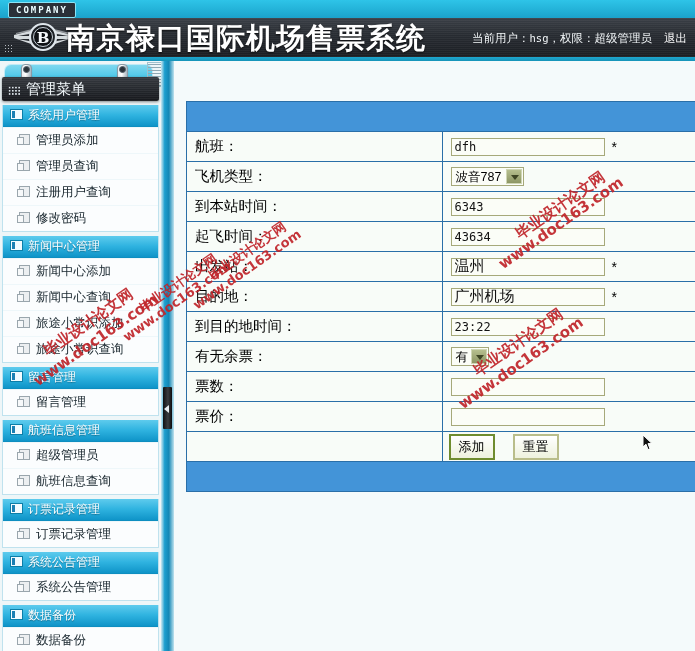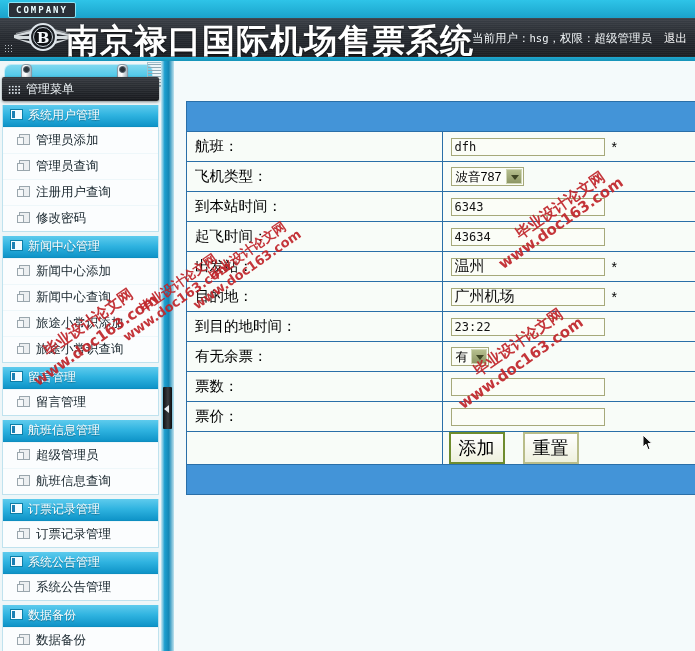--- a/index.html
+++ b/index.html
@@ -34,21 +34,21 @@
   }
   #header-under{
     position:absolute;left:0;top:57px;width:695px;height:4px;
     background:linear-gradient(180deg,#1ea7cf 0%,#1693b8 100%);
   }
   #logo-wrap{
     position:absolute;left:12px;top:3px;width:62px;height:32px;
   }
   #site-title{
     position:absolute;left:66px;top:1px;
-    font-size:33px;font-weight:bold;color:#ffffff;
+    font-size:29px;font-weight:bold;color:#ffffff;
     letter-spacing:1px;
     text-shadow:0 1px 2px rgba(0,0,0,.8);
     white-space:nowrap;
     font-family:"DejaVu Sans","Liberation Sans",sans-serif;
   }
   #header-right{
     position:absolute;right:8px;top:13px;
     color:#f2f6f8;font-size:11.5px;white-space:nowrap;
   }
   #header-right .uname{
@@ -92,21 +92,21 @@
     border:1px solid #55626c;border-radius:50%;background:#2a3139;
   }
   #ring1{left:16px;}
   #ring2{left:112px;}
   #menu-title{
     position:relative;margin:-14px 2px 0 2px;height:24px;
     background:
       repeating-linear-gradient(0deg,rgba(255,255,255,.05) 0 1px,rgba(0,0,0,0) 1px 2px),
       linear-gradient(180deg,#35393f 0%,#24272c 55%,#16181c 100%);
     border-radius:2px;
-    color:#f0f6f9;font-size:12px;line-height:24px;
+    color:#f0f6f9;font-size:15px;line-height:24px;
     box-shadow:0 1px 3px rgba(0,0,0,.45);
     z-index:3;
   }
   #menu-title .mdots{
     display:inline-block;width:13px;height:9px;margin:0 5px 0 6px;
     vertical-align:-1px;
     background-image:radial-gradient(circle,#dfe6ec 42%,transparent 43%);
     background-size:3.2px 3.2px;
   }
   .group{
@@ -231,21 +231,21 @@
   }
   .sel .arrow:after{
     content:"";position:absolute;left:4px;top:5px;
     border-left:4px solid transparent;border-right:4px solid transparent;
     border-top:5px solid #3e4524;
   }
   .sel.narrow .seltxt{padding-right:20px;}
   .btnrow{text-align:left;padding-left:6px !important;height:33px;}
   .btn{
     display:inline-block;
-    font-size:18px;padding:2px 8px;
+    font-size:13px;padding:2px 8px;
     background:linear-gradient(180deg,#ffffff,#eef1dd);
     box-sizing:border-box;cursor:pointer;
     margin-right:14px;
     font-family:"DejaVu Sans","Liberation Sans",sans-serif;
   }
   .btn.add{border:2px solid #6f8c2f;}
   .btn.reset{border:2px solid #b9bd8a;}
   
   #mouse-cursor{
     position:absolute;left:469px;top:374px;width:11px;height:16px;

